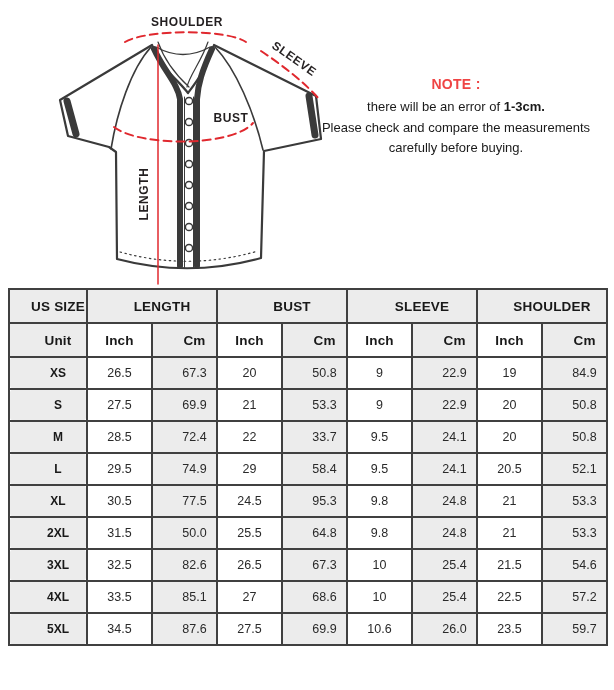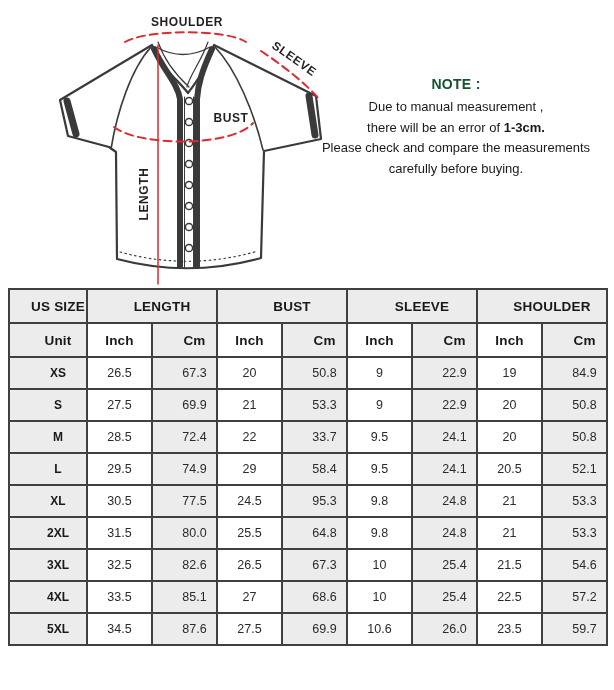--- a/index.html
+++ b/index.html
@@ -95,23 +95,22 @@
       <path d="M158,45 L158,284" stroke-width="1.5"></path>
     </g>
 
     <text class="svg-label" x="187" y="26" text-anchor="middle">SHOULDER</text>
     <text class="svg-label" x="292" y="62" text-anchor="middle" transform="rotate(35 292 62)">SLEEVE</text>
     <text class="svg-label" x="231" y="122" text-anchor="middle" letter-spacing="0.3">BUST</text>
     <text class="svg-label" x="148" y="194" text-anchor="middle" transform="rotate(-90 148 194)">LENGTH</text>
   </svg>
 
   <div class="note">
-    <div class="note-title" style="color:#14532d;">NOTE :</div>
+    <div class="note-title" style="color:#ef4444;">NOTE :</div>
     <div id="note-lines">
-        <div class="note-line">Due to manual measurement ,</div>
         <div class="note-line">there will be an error of <b>1-3cm.</b></div>
         <div class="note-line">Please check and compare the measurements</div>
         <div class="note-line">carefully before buying.</div>
       </div>
   </div>
 
   <table class="size-table">
     <colgroup>
       <col style="width:78px">
       <col style="width:65px">
@@ -195,21 +194,21 @@
           <td class="w">24.5</td>
           <td class="g">95.3</td>
           <td class="w">9.8</td>
           <td class="g">24.8</td>
           <td class="w">21</td>
           <td class="g">53.3</td>
         </tr>
         <tr>
           <th class="g size-cell">2XL</th>
           <td class="w">31.5</td>
-          <td class="g">80.0</td>
+          <td class="g">50.0</td>
           <td class="w">25.5</td>
           <td class="g">64.8</td>
           <td class="w">9.8</td>
           <td class="g">24.8</td>
           <td class="w">21</td>
           <td class="g">53.3</td>
         </tr>
         <tr>
           <th class="g size-cell">3XL</th>
           <td class="w">32.5</td>

